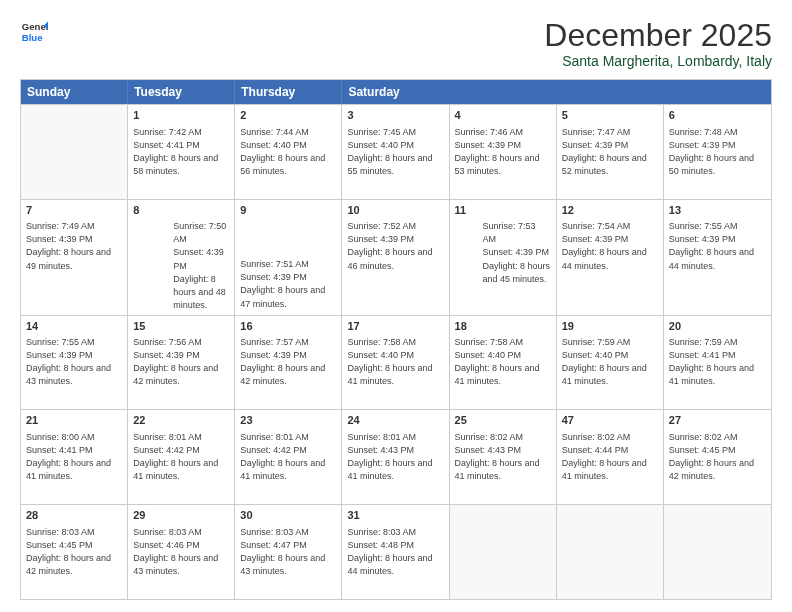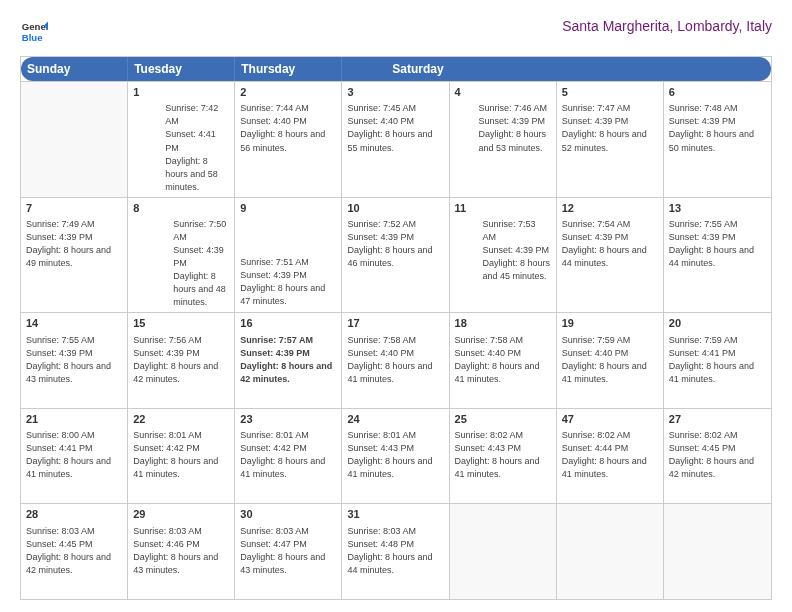--- a/index.html
+++ b/index.html
@@ -36,45 +36,43 @@
       text-align: right;
     }
     .month-title {
       font-size: 32px;
       font-weight: 300;
       color: #333;
       line-height: 1.1;
     }
     .subtitle {
       font-size: 14px;
-      color: #701a75;
+      color: #14532d;
     }
     .calendar {
       flex: 1;
       display: flex;
       flex-direction: column;
       border: 1px solid #ccc;
     }
     .cal-header {
       display: grid;
       grid-template-columns: repeat(7, 1fr);
       background: #3d6eb5;
-      border-radius: 12px;
     }
     .cal-header-cell {
       color: #fff;
       font-size: 12px;
       font-weight: bold;
       padding: 5px 6px;
       text-align: left;
       border-right: 1px solid #5580c0;
     }
     .cal-header-cell:last-child {
       border-right: none;
-      text-align: right;
     }
     .cal-body {
       flex: 1;
       display: flex;
       flex-direction: column;
     }
     .cal-row {
       display: grid;
       grid-template-columns: repeat(7, 1fr);
       flex: 1;
@@ -112,55 +110,56 @@
 <div class="page">
   <div class="header">
     <div class="logo">
       <svg class="logo-icon" viewBox="0 0 32 32">
         <text x="2" y="14" font-size="11" font-weight="bold" fill="#333">General</text>
         <text x="2" y="26" font-size="11" font-weight="bold" fill="#1a73e8">Blue</text>
         <polygon points="28,8 32,4 32,14" fill="#1a73e8"></polygon>
       </svg>
     </div>
     <div class="title-area">
+      <div class="month-title">December 2025</div>
       <div class="subtitle">Santa Margherita, Lombardy, Italy</div>
     </div>
   </div>
 
   <div class="calendar">
     <div class="cal-header" id="cal-header">
         <div class="cal-header-cell">Sunday</div>
         <div class="cal-header-cell">Tuesday</div>
         <div class="cal-header-cell">Thursday</div>
         <div class="cal-header-cell">Saturday</div>
       </div>
     <div class="cal-body" id="cal-body">
         <div class="cal-row">
           <div class="cal-cell empty"></div>
           <div class="cal-cell">
             <div class="day-num">1</div>
-            <div class="cell-text" style="white-space: pre-line; margin-left: 32px;">Sunrise: 7:42 AM
+            <div class="cell-text" style="white-space: pre-line;">Sunrise: 7:42 AM
 Sunset: 4:41 PM
 Daylight: 8 hours and 58 minutes.</div>
           </div>
           <div class="cal-cell">
             <div class="day-num">2</div>
             <div class="cell-text" style="white-space: pre-line;">Sunrise: 7:44 AM
 Sunset: 4:40 PM
 Daylight: 8 hours and 56 minutes.</div>
           </div>
           <div class="cal-cell">
             <div class="day-num">3</div>
             <div class="cell-text" style="white-space: pre-line;">Sunrise: 7:45 AM
 Sunset: 4:40 PM
 Daylight: 8 hours and 55 minutes.</div>
           </div>
           <div class="cal-cell">
             <div class="day-num">4</div>
-            <div class="cell-text" style="white-space: pre-line; margin-left: 24px;">Sunrise: 7:46 AM
+            <div class="cell-text" style="white-space: pre-line;">Sunrise: 7:46 AM
 Sunset: 4:39 PM
 Daylight: 8 hours and 53 minutes.</div>
           </div>
           <div class="cal-cell">
             <div class="day-num">5</div>
             <div class="cell-text" style="white-space: pre-line;">Sunrise: 7:47 AM
 Sunset: 4:39 PM
 Daylight: 8 hours and 52 minutes.</div>
           </div>
           <div class="cal-cell">
@@ -222,21 +221,21 @@
 Daylight: 8 hours and 43 minutes.</div>
           </div>
           <div class="cal-cell">
             <div class="day-num">15</div>
             <div class="cell-text" style="white-space: pre-line;">Sunrise: 7:56 AM
 Sunset: 4:39 PM
 Daylight: 8 hours and 42 minutes.</div>
           </div>
           <div class="cal-cell">
             <div class="day-num">16</div>
-            <div class="cell-text" style="white-space: pre-line; font-weight: bold;">Sunrise: 7:57 AM
+            <div class="cell-text" style="white-space: pre-line;">Sunrise: 7:57 AM
 Sunset: 4:39 PM
 Daylight: 8 hours and 42 minutes.</div>
           </div>
           <div class="cal-cell">
             <div class="day-num">17</div>
             <div class="cell-text" style="white-space: pre-line;">Sunrise: 7:58 AM
 Sunset: 4:40 PM
 Daylight: 8 hours and 41 minutes.</div>
           </div>
           <div class="cal-cell">

